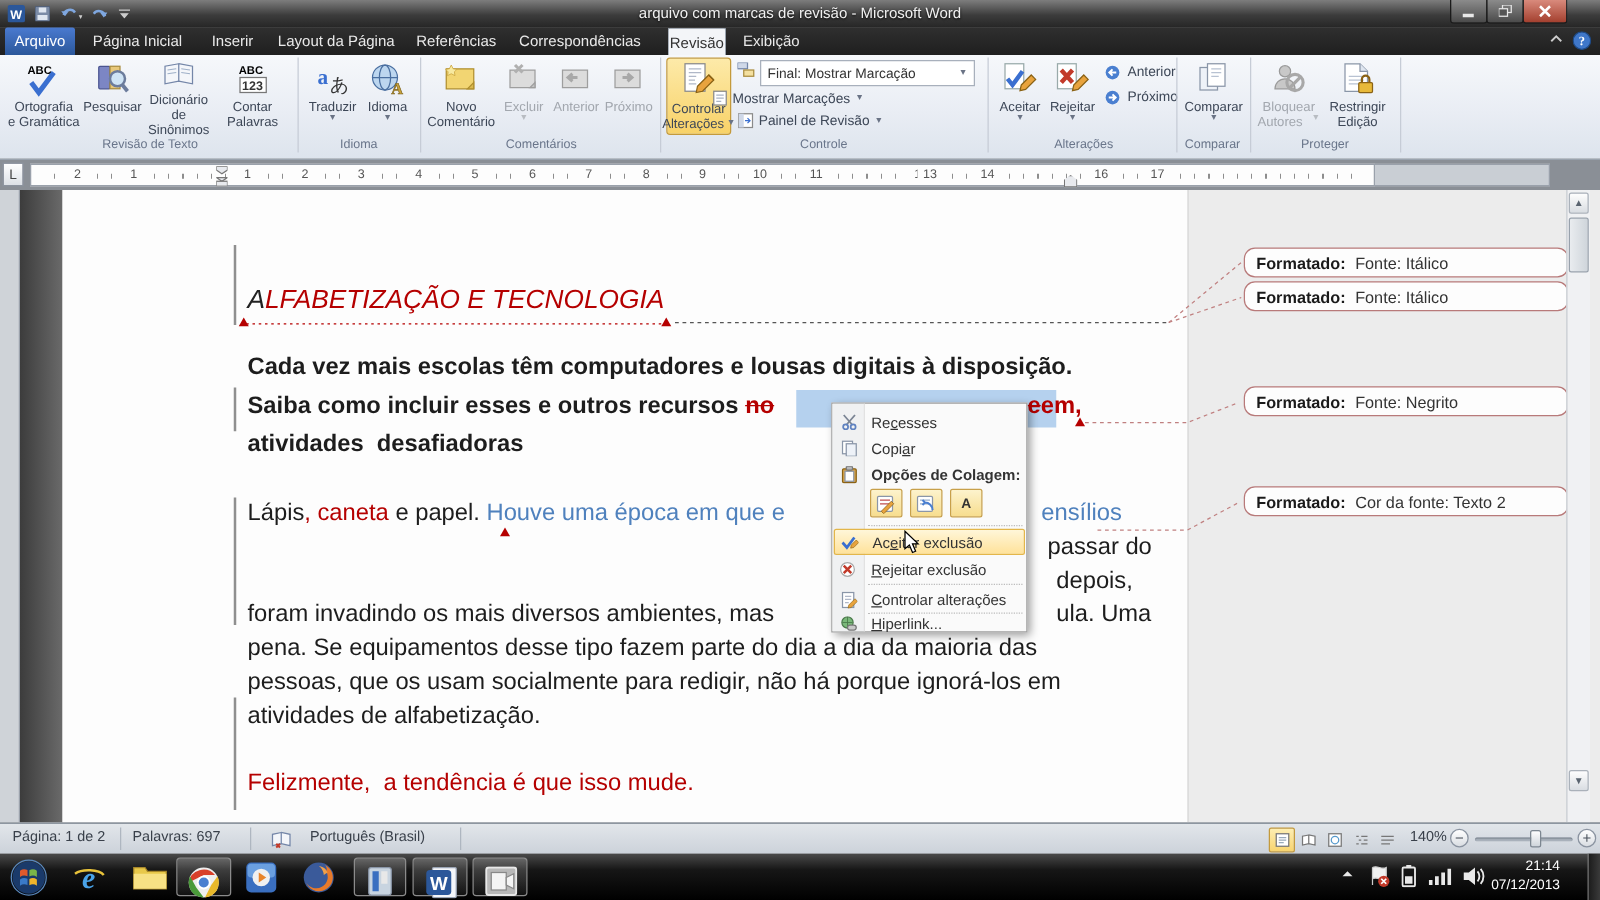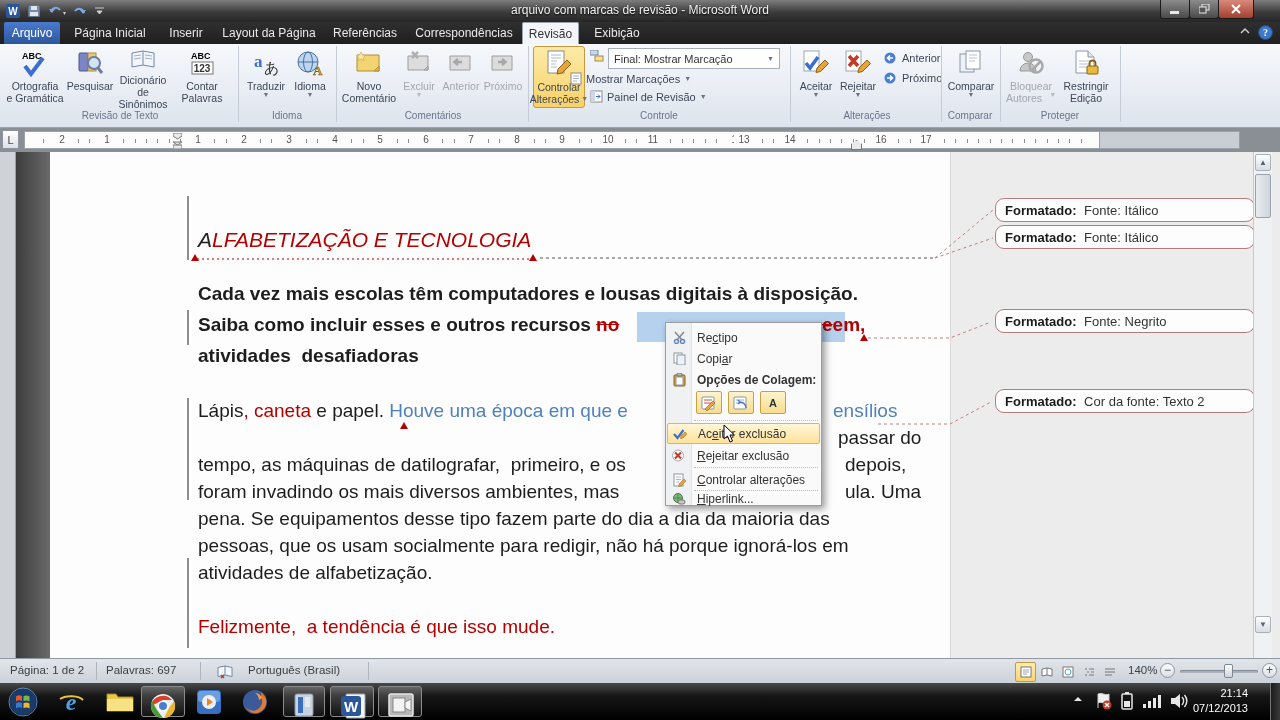--- a/index.html
+++ b/index.html
@@ -144,21 +144,21 @@
       </div>
   </div>
 
   <div id="tabrow" class="abs">
     <div id="tab-file" class="abs tab" style="left:4px;width:56px">Arquivo</div>
     <div class="abs tab" style="left:64px;width:92px">Página Inicial</div>
     <div class="abs tab" style="left:158px;width:56px">Inserir</div>
     <div class="abs tab" style="left:216px;width:106px">Layout da Página</div>
     <div class="abs tab" style="left:324px;width:82px">Referências</div>
     <div class="abs tab" style="left:408px;width:112px">Correspondências</div>
-    <div class="abs tab active" style="left:522px;width:57px">Revisão</div>
+    <div class="abs tab active" style="left:534px;width:47px">Revisão</div>
     <div class="abs tab" style="left:584px;width:66px">Exibição</div>
     <span class="abs" style="left:1240px;top:5px">
         <svg width="10" height="8">
           <path d="M1 6 L5 2 L9 6" stroke="#ccc" stroke-width="1.5" fill="none"></path>
         </svg>
       </span>
     <span class="abs" style="left:1258px;top:3px">
         <svg width="15" height="15">
           <circle cx="7.5" cy="7.5" r="7" fill="#3f77c9" stroke="#1e4a86"></circle>
           <text x="7.5" y="11" font-size="10" font-weight="bold" fill="#fff" text-anchor="middle" font-family="Liberation Serif">?</text>
@@ -483,21 +483,20 @@
     <div class="docline" style="left:198px;top:76px;font-size:21px;font-style:italic"><span style="color:#222">A</span><span class="redu">LFABETIZAÇÃO E TECNOLOGIA</span></div>
 
     <div class="docline b" style="left:198px;top:131px">Cada vez mais escolas têm computadores e lousas digitais à disposição.</div>
     <div class="docline b" style="left:198px;top:162px"><span>Saiba como incluir esses e outros recursos </span><span class="reds">no</span></div>
     <div class="docline b" style="left:822px;top:162px"><span class="reds">e</span><span class="redu">em</span><span class="red">,</span></div>
     <div class="docline b" style="left:198px;top:193px">atividades  desafiadoras</div>
 
     <div class="docline" style="left:198px;top:248px"><span>Lápis</span><span class="redu">, caneta</span><span> e papel. </span><span class="blue">Houve uma época em que e</span></div>
     <div class="docline blue" style="left:833px;top:248px">ensílios</div>
     <div class="docline" style="left:838px;top:275px">passar do</div>
-    <div class="docline" style="left:198px;top:302px">tempo, as máquinas de datilografar,  primeiro, e os</div>
     <div class="docline" style="left:845px;top:302px">depois,</div>
     <div class="docline" style="left:198px;top:329px">foram invadindo os mais diversos ambientes, mas</div>
     <div class="docline" style="left:845px;top:329px">ula. Uma</div>
     <div class="docline" style="left:198px;top:356px">pena. Se equipamentos desse tipo fazem parte do dia a dia da maioria das</div>
     <div class="docline" style="left:198px;top:383px">pessoas, que os usam socialmente para redigir, não há porque ignorá-los em</div>
     <div class="docline" style="left:198px;top:410px">atividades de alfabetização.</div>
     <div class="docline redu" style="left:198px;top:464px">Felizmente,  a tendência é que isso mude.</div>
 
     <div class="callout" style="top:46px"><span class="cb">Formatado:</span><span> Fonte: Itálico</span></div>
     <div class="callout" style="top:73px"><span class="cb">Formatado:</span><span> Fonte: Itálico</span></div>
@@ -515,21 +514,21 @@
       <div class="iconcol"></div>
       <div class="mitem" style="top:4px">
         <span class="mic">
             <svg width="13" height="13">
               <line x1="2" y1="1" x2="9" y2="9" stroke="#7a8494" stroke-width="1.4"></line>
               <line x1="11" y1="1" x2="4" y2="9" stroke="#7a8494" stroke-width="1.4"></line>
               <circle cx="3.5" cy="10.5" r="2" fill="none" stroke="#5f82c0" stroke-width="1.4"></circle>
               <circle cx="9.5" cy="10.5" r="2" fill="none" stroke="#5f82c0" stroke-width="1.4"></circle>
             </svg>
           </span>
-        <span class="mlabel"><span>Re</span><span class="u">c</span><span>tipo</span></span>
+        <span class="mlabel"><span>Re</span><span class="u">c</span><span>esses</span></span>
       </div>
       <div class="mitem" style="top:25px">
         <span class="mic">
             <svg width="13" height="13">
               <rect x="1" y="1" width="8" height="10" fill="#fff" stroke="#8a96a8"></rect>
               <rect x="4" y="3" width="8" height="10" fill="#eef2f8" stroke="#8a96a8"></rect>
             </svg>
           </span>
         <span class="mlabel"><span>Copi</span><span class="u">a</span><span>r</span></span>
       </div>

